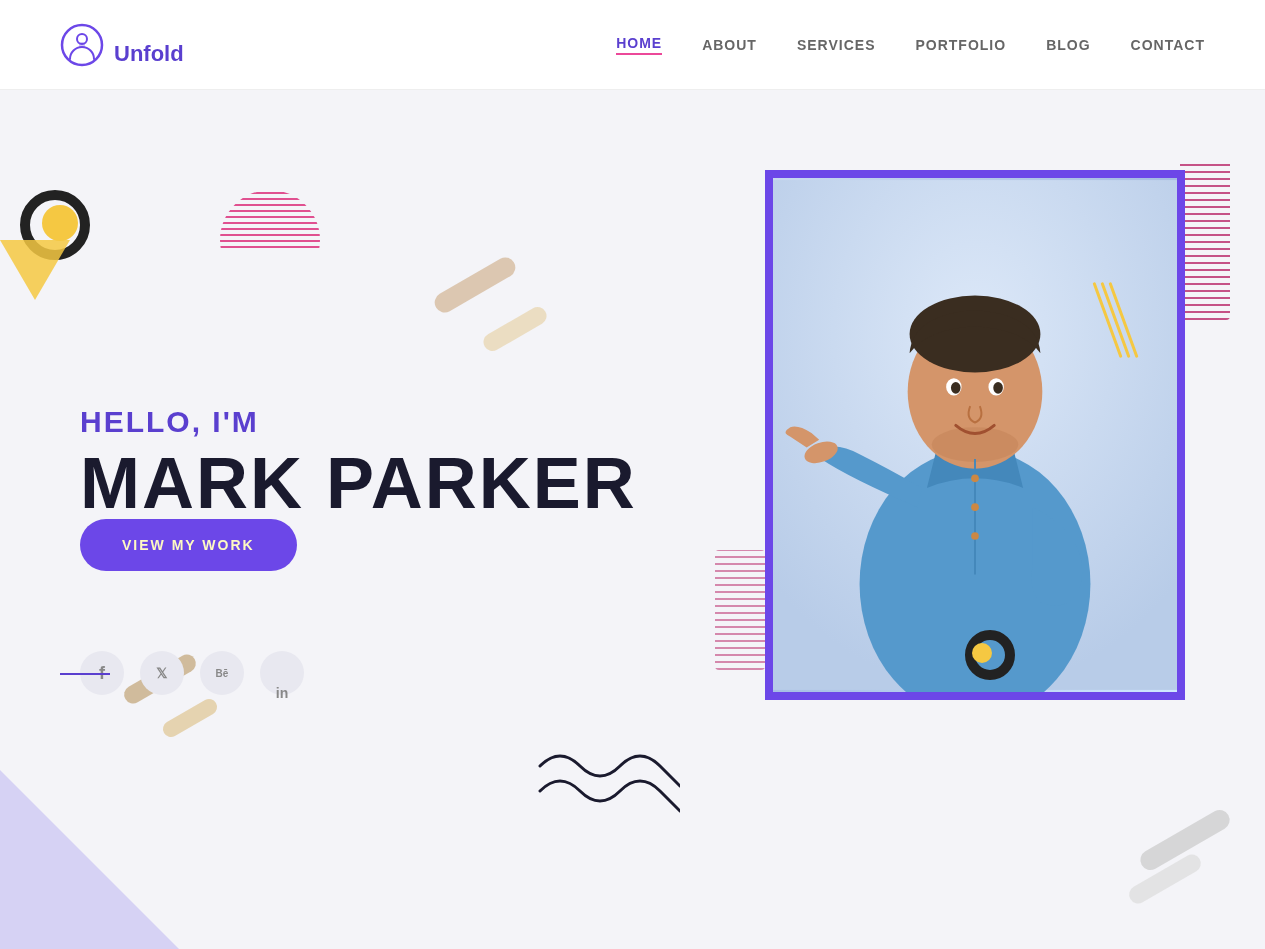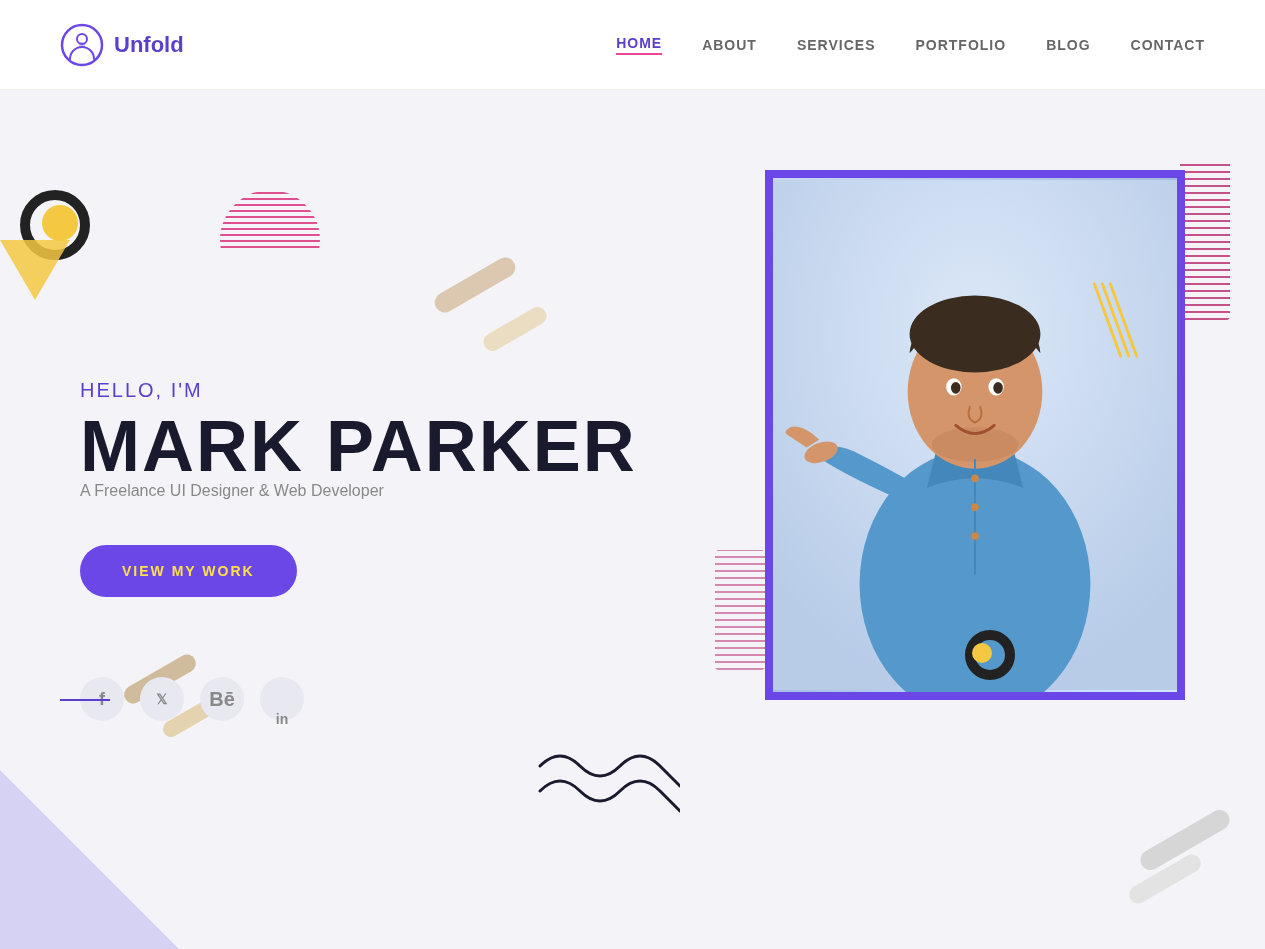--- a/index.html
+++ b/index.html
@@ -19,21 +19,21 @@
       justify-content: space-between;
       padding: 0 60px;
       height: 90px;
       background: #fff;
       position: relative;
       z-index: 10;
       border-bottom: 1px solid #eee;
     }
     .logo {
       display: flex;
-      align-items: center;
+      align-items: flex-end;
       gap: 10px;
       text-decoration: none;
     }
     .logo-icon {
       width: 44px;
       height: 44px;
     }
     .logo-text {
       font-size: 22px;
       font-weight: 700;
@@ -193,22 +193,22 @@
 
     
     .hero-content {
       position: relative;
       z-index: 5;
       padding-left: 80px;
       padding-top: 60px;
       flex: 0 0 55%;
     }
     .hero-greeting {
-      font-size: 20px;
-      font-weight: 400;
+      font-size: 30px;
+      font-weight: 700;
       color: #5a3fcf;
       letter-spacing: 2px;
       text-transform: uppercase;
       margin-bottom: 8px;
     }
     .hero-name {
       font-size: 72px;
       font-weight: 900;
       color: #1a1a2e;
       line-height: 1;
@@ -217,21 +217,21 @@
     }
     .hero-sub {
       font-size: 16px;
       color: #888;
       margin-bottom: 45px;
     }
     .hero-btn {
       display: inline-block;
       padding: 18px 42px;
       background: #6c47e8;
-      color: #fde047;
+      color: #fef9c3;
       border: none;
       border-radius: 50px;
       font-size: 14px;
       font-weight: 700;
       letter-spacing: 2px;
       text-transform: uppercase;
       cursor: pointer;
       text-decoration: none;
     }
 
@@ -389,33 +389,32 @@
       <path d="M10 30 Q30 10, 50 30 Q70 50, 90 30 Q110 10, 130 30 Q150 50, 150 50"></path>
       <path d="M10 55 Q30 35, 50 55 Q70 75, 90 55 Q110 35, 130 55 Q150 75, 150 75"></path>
     </svg>
   </div>
 
   <div class="deco-triangle-br"></div>
 
   <div class="hero-content">
     <p class="hero-greeting">HELLO, I'M</p>
     <h1 class="hero-name">MARK PARKER</h1>
-    <p class="hero-sub">A Freelance UI Designer &amp; Web Developer</p>
     <a href="#" class="hero-btn">VIEW MY WORK</a>
 
     <div class="social-icons">
       <div class="side-line"></div>
       <a href="#" class="social-icon">
         <span style="font-weight:700; font-size:18px;">f</span>
       </a>
       <a href="#" class="social-icon">
         <span style="font-weight:700; font-size:14px;">𝕏</span>
       </a>
       <a href="#" class="social-icon">
-        <span style="font-weight:700; font-size:20px;">Bē</span>
+        <span style="font-weight:700; font-size:10px;">Bē</span>
       </a>
       <a href="#" class="social-icon">
         <span style="font-weight:700; font-size:14px;margin-top:40px;">in</span>
       </a>
     </div>
   </div>
 
   <div class="hero-image-area">
     <div class="frame-deco-tr"></div>
     <div class="frame-deco-bl"></div>

